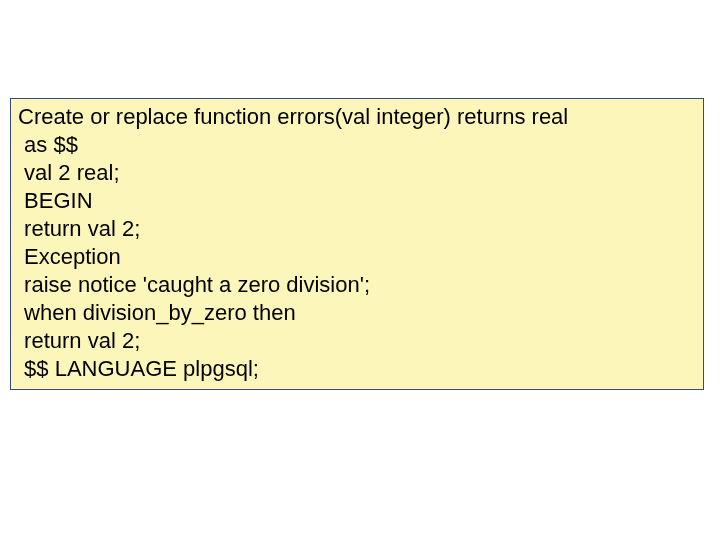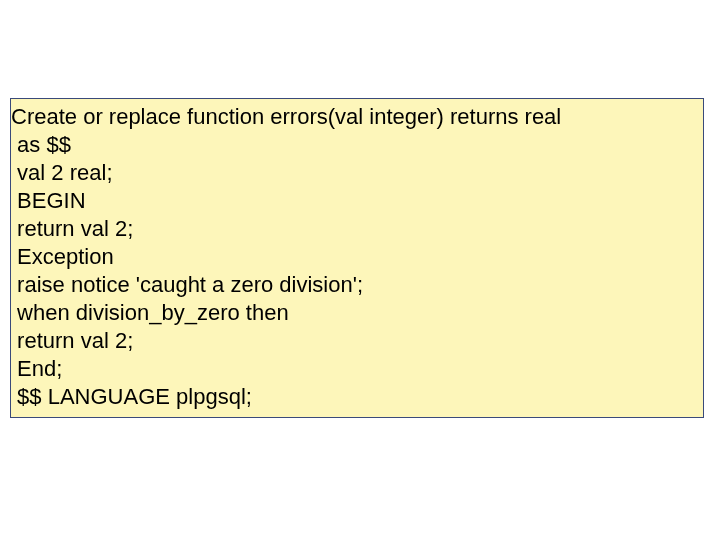--- a/index.html
+++ b/index.html
@@ -10,21 +10,21 @@
     background: #ffffff;
     font-family: "Comic Sans MS", "Comic Sans", cursive, sans-serif;
   }
   .code-box {
     position: absolute;
     left: 10px;
     top: 98px;
     width: 694px;
     border: 1px solid #3a4a7a;
     background: #fdf6ba;
-    padding: 4px 2px 6px 0;
+    padding: 4px 2px 6px 7px;
     box-sizing: border-box;
   }
   .line {
     font-size: 22px;
     line-height: 28px;
     color: #000000;
     white-space: pre;
     padding-left: 0px;
   }
 </style>
@@ -34,15 +34,14 @@
 <div class="code-box">
   <div class="line">Create or replace function errors(val integer) returns real</div>
   <div class="line"> as $$</div>
   <div class="line"> val 2 real;</div>
   <div class="line"> BEGIN</div>
   <div class="line"> return val 2;</div>
   <div class="line"> Exception</div>
   <div class="line"> raise notice 'caught a zero division';</div>
   <div class="line"> when division_by_zero then</div>
   <div class="line"> return val 2;</div>
-  <div class="line"> End;</div>
   <div class="line"> $$ LANGUAGE plpgsql;</div>
 </div>
 
 </body></html>

